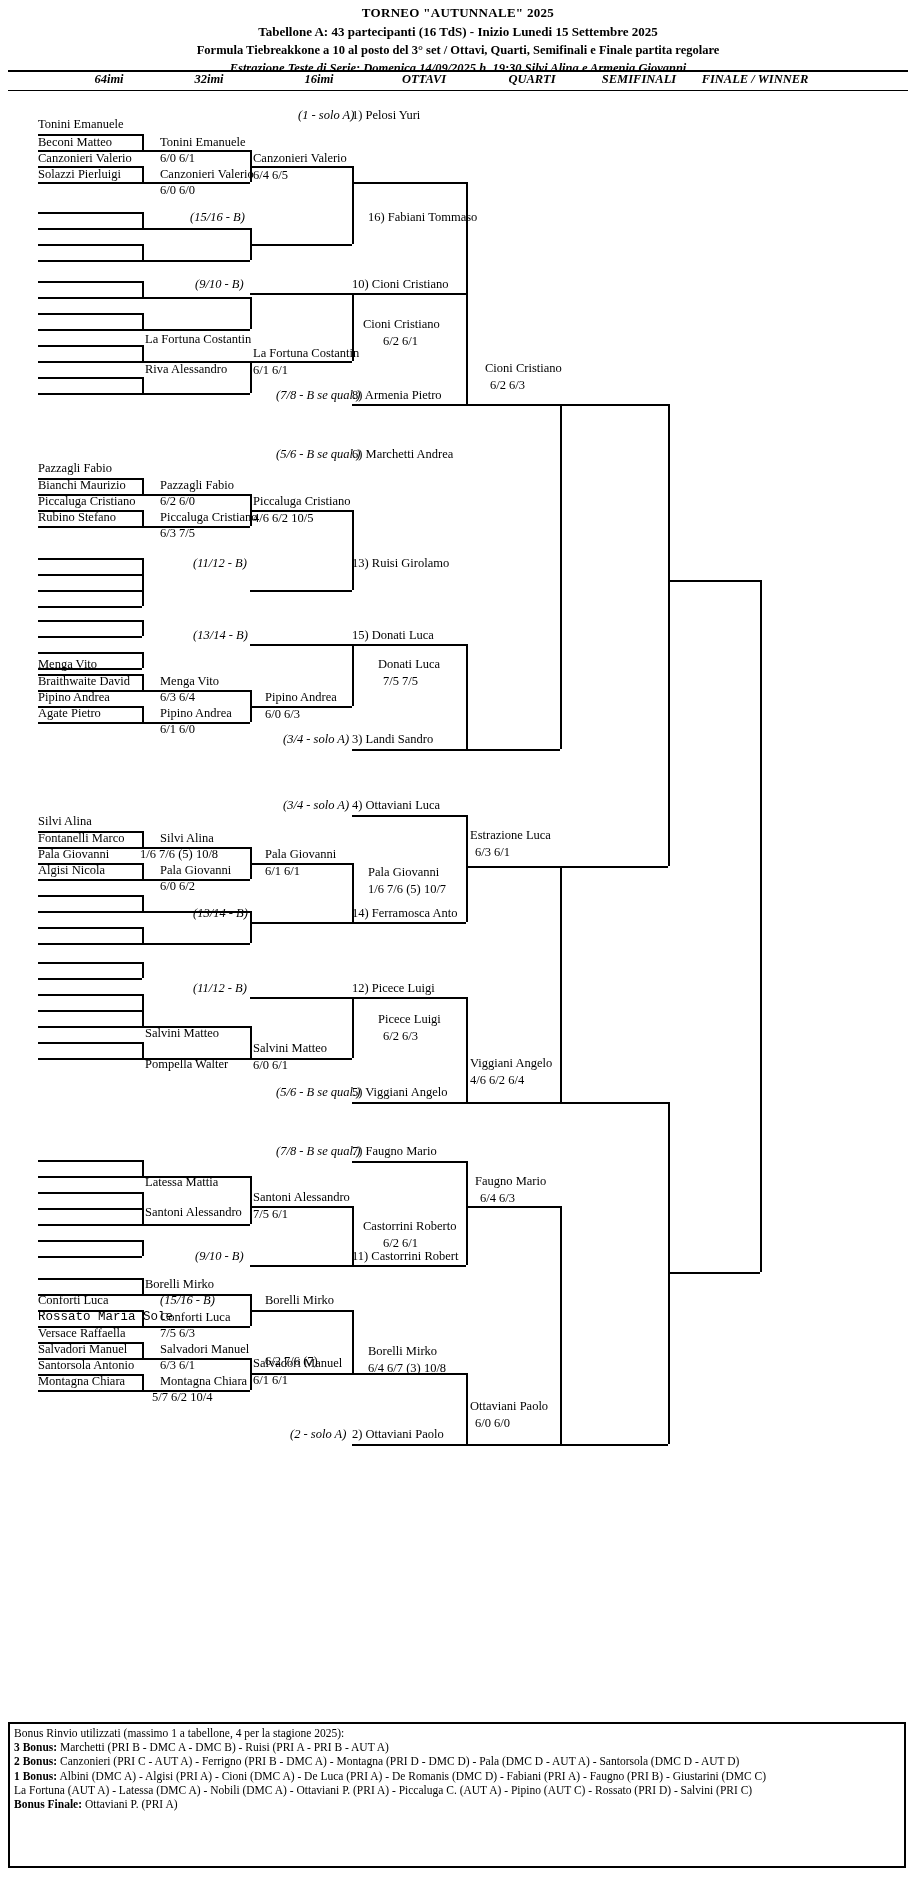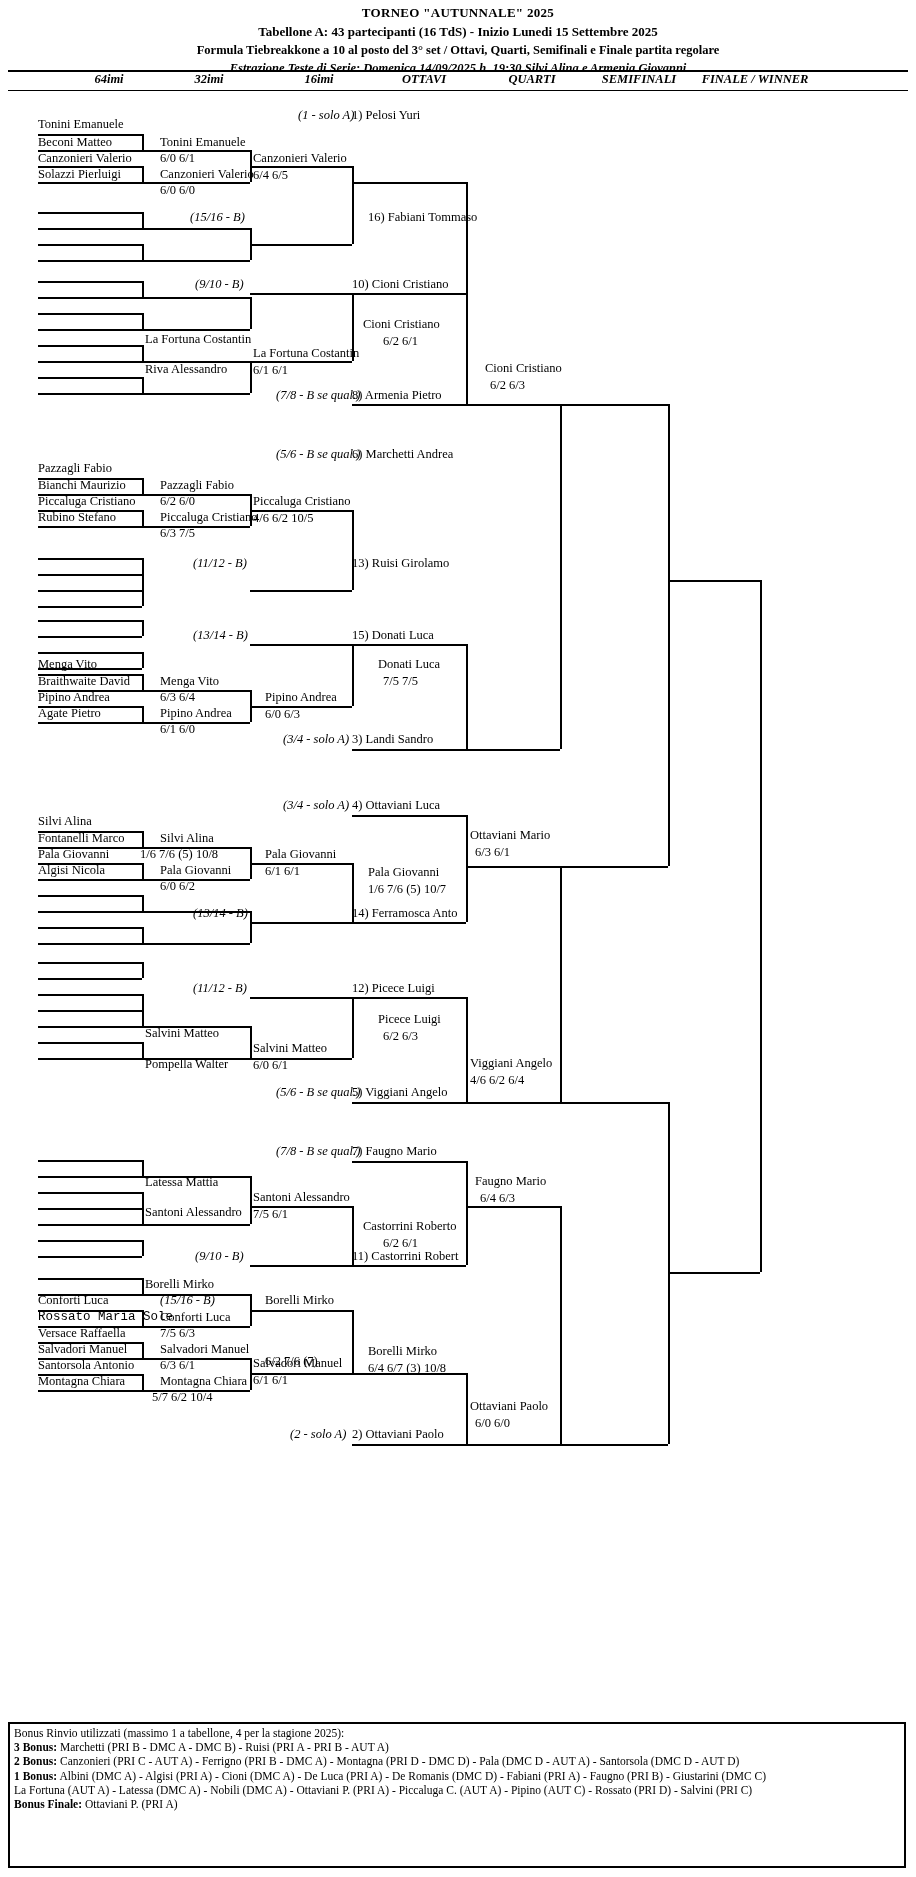--- a/index.html
+++ b/index.html
@@ -367,21 +367,21 @@
     <div class="nm" style="left: 378px; top: 925px;">Picece Luigi</div>
     <div class="sc" style="left: 383px; top: 942px;">6/2  6/3</div>
     <div class="nm" style="left: 363px; top: 1132px;">Castorrini Roberto</div>
     <div class="sc" style="left: 383px; top: 1149px;">6/2  6/1</div>
     <div class="nm" style="left: 368px; top: 778px;">Pala Giovanni</div>
     <div class="sc" style="left: 368px; top: 795px;">1/6  7/6 (5)  10/7</div>
     <div class="nm" style="left: 368px; top: 1257px;">Borelli Mirko</div>
     <div class="sc" style="left: 368px; top: 1274px;">6/4  6/7 (3)  10/8</div>
     <div class="nm" style="left: 485px; top: 274px;">Cioni Cristiano</div>
     <div class="sc" style="left: 490px; top: 291px;">6/2  6/3</div>
-    <div class="nm" style="left: 470px; top: 741px;">Ottaviani Mario</div>
+    <div class="nm" style="left: 470px; top: 741px;">Estrazione Luca</div>
     <div class="sc" style="left: 475px; top: 758px;">6/3  6/1</div>
     <div class="nm" style="left: 470px; top: 969px;">Viggiani Angelo</div>
     <div class="sc" style="left: 470px; top: 986px;">4/6  6/2  6/4</div>
     <div class="nm" style="left: 475px; top: 1087px;">Faugno Mario</div>
     <div class="sc" style="left: 480px; top: 1104px;">6/4  6/3</div>
     <div class="nm" style="left: 470px; top: 1312px;">Ottaviani Paolo</div>
     <div class="sc" style="left: 475px; top: 1329px;">6/0  6/0</div>
   </div>
 
 <div id="footer">

